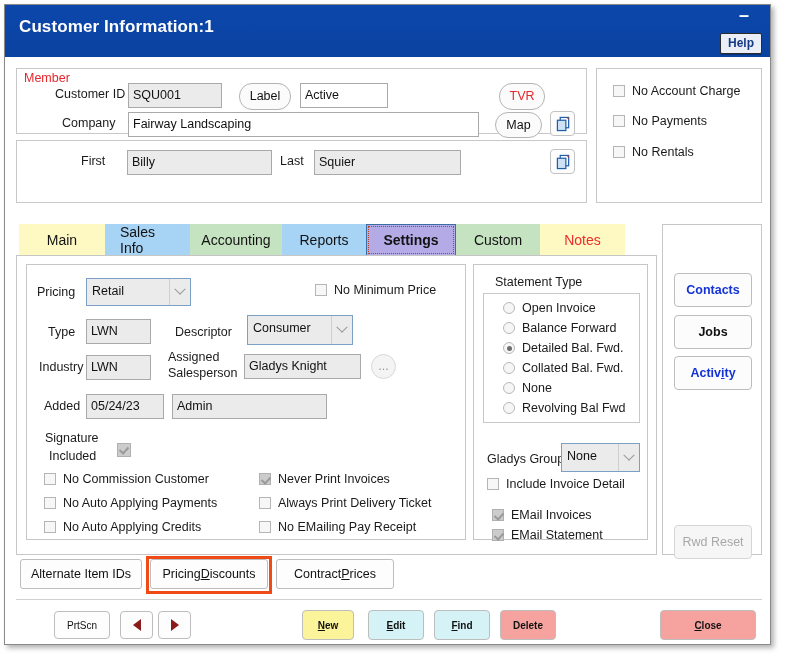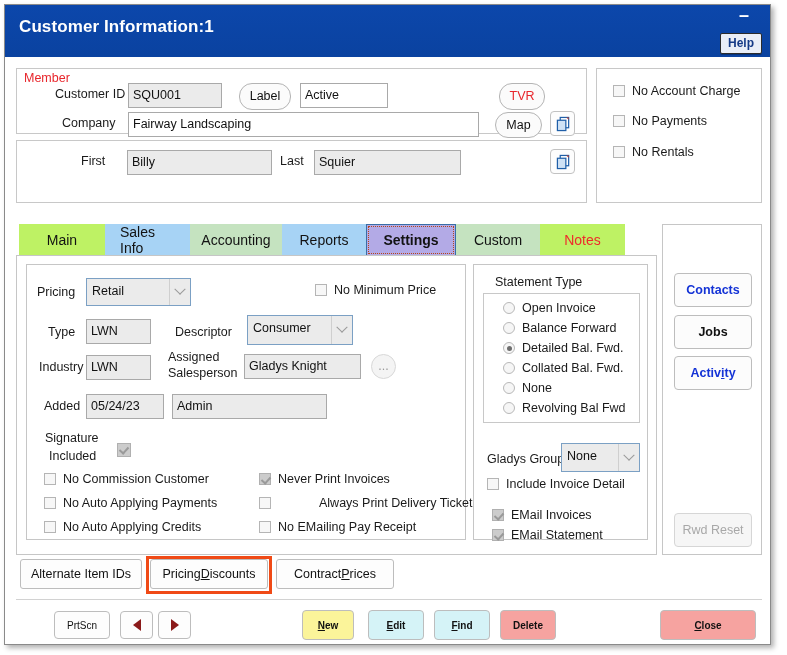--- a/index.html
+++ b/index.html
@@ -171,21 +171,21 @@
   }
   .tab {
     height: 32px;
     padding: 0 14px;
     display: flex; align-items: center; justify-content: center;
     font-size: 14px;
     color: #121212;
     border: 1px solid transparent;
     box-sizing: border-box;
   }
-  .tab.purple { background: #bef264; }
+  .tab.purple { background: #fef9c3; }
   .tab.blue   { background: #a7d3f5; }
   .tab.green  { background: #c5e3c0; }
   .tab.active {
     background: #b3aae6;
     font-weight: bold;
     border: 1px solid #3a6ea5;
     outline: 1px dotted #b5451c;
     outline-offset: -3px;
   }
   .tab.notes-red { color: #ef2b2b; }
@@ -467,21 +467,21 @@
         </div>
         <div class="cbrow" style="left:17px; top:255px;">
           <span class="cbox"></span>
           <span class="cblabel">No Auto Applying Credits</span>
         </div>
 
         <div class="cbrow" style="left:232px; top:207px;">
           <span class="cbox checked"></span>
           <span class="cblabel">Never Print Invoices</span>
         </div>
-        <div class="cbrow" style="left:232px; top:231px;gap:41px;">
+        <div class="cbrow" style="left:232px; top:231px;">
           <span class="cbox"></span>
           <span class="cblabel">Always Print Delivery Ticket</span>
         </div>
         <div class="cbrow" style="left:232px; top:255px;">
           <span class="cbox"></span>
           <span class="cblabel">No EMailing Pay Receipt</span>
         </div>
       </div>
 
       <div class="inner-group" style="left:456px; top:8px; width:175px; height:276px;">
@@ -541,21 +541,21 @@
     <div style="position:absolute; left:465px; top:262px; width:1px; height:1px;"></div>
 
     <div class="rail">
       <div class="rail-btn" style="top:48px;">Contacts</div>
       <div class="rail-btn plain" style="top:90px;">Jobs</div>
       <div class="rail-btn" style="top:131px;">
         <span>Activ</span>
           <u>i</u>
           <span>ty</span>
       </div>
-      <div class="rail-btn disabled" style="top:288px;">Rwd Reset</div>
+      <div class="rail-btn disabled" style="top:300px;">Rwd Reset</div>
     </div>
 
     <div class="actionrow">
       <div class="act-btn" style="left:4px; width:122px;">Alternate Item IDs</div>
       <div class="act-btn" style="left:134px; width:118px;">
         <span>Pricing </span>
           <u>D</u>
           <span>iscounts</span>
       </div>
       <div class="act-btn" style="left:260px; width:118px;">

